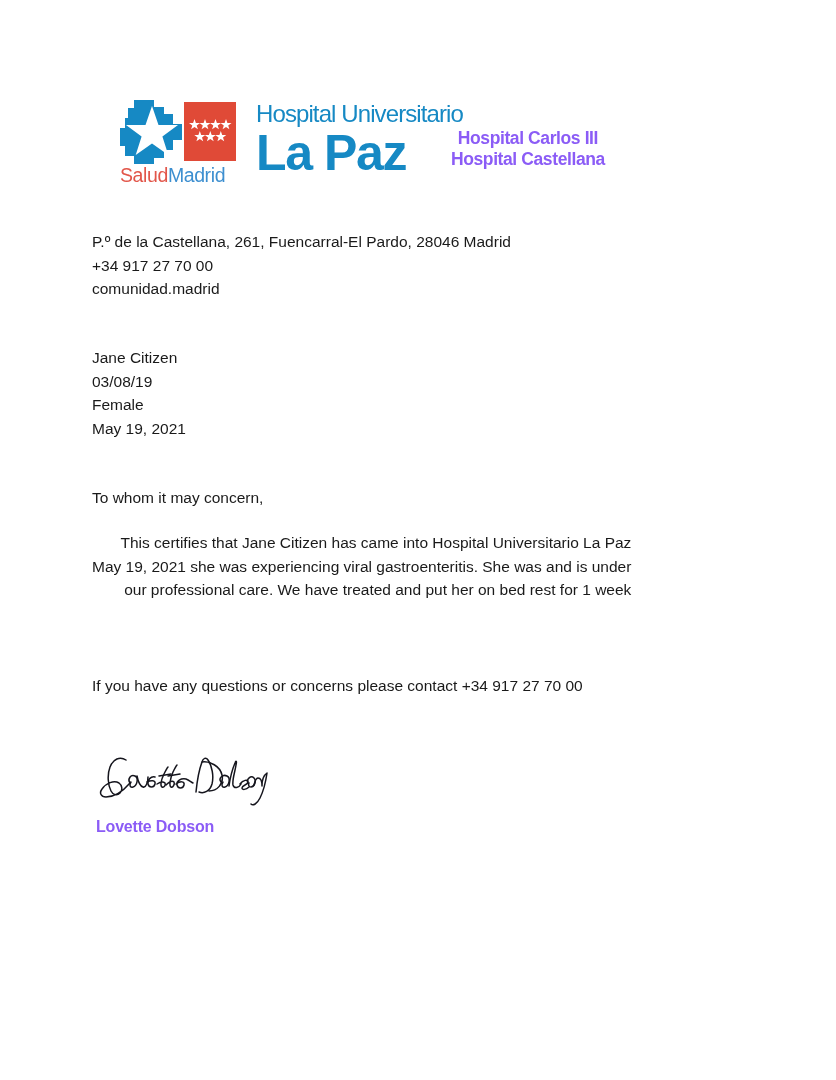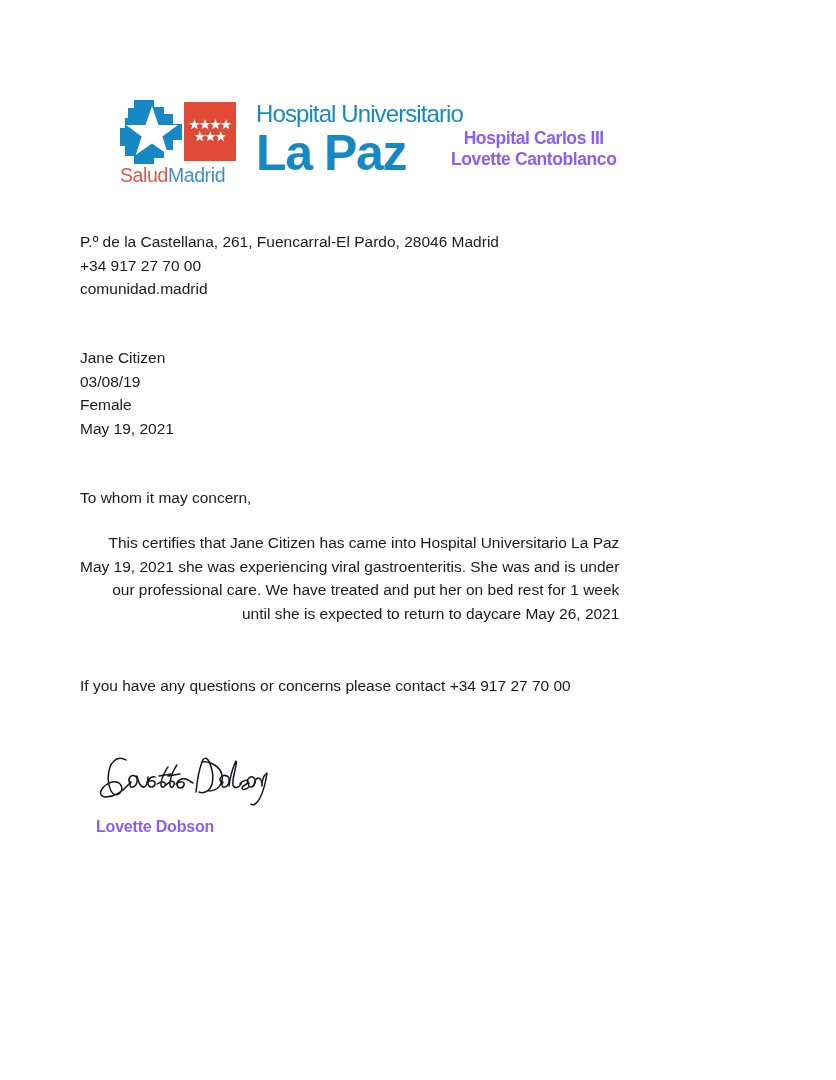--- a/index.html
+++ b/index.html
@@ -99,21 +99,21 @@
     color: #8b5cf6;
     line-height: 1.22;
     letter-spacing: -0.4px;
     text-align: center;
     white-space: nowrap;
   }
 
   
   .block {
     position: absolute;
-    left: 80px;
+    left: 92px;
   }
   .block div {
     font-size: 15.5px;
     line-height: 23.5px;
     color: #1a1a1a;
     white-space: nowrap;
   }
   .addr-block  { top: 230px; }
   .party-block { top: 346px; }
   .salutation  { top: 486px; }
@@ -173,21 +173,21 @@
 
       <div class="logo-wordmark"><span class="wm-salud">Salud</span><span class="wm-madrid">Madrid</span></div>
     </div>
 
     <div class="logo-text-block">
       <div class="brand-line1">Hospital Universitario</div>
       <div class="brand-row2">
         <div class="brand-line2">La Paz</div>
         <div class="brand-sub">
           <div>Hospital Carlos III</div>
-          <div>Lovette Cantoblanco</div>
+          <div>Hospital Castellana</div>
         </div>
       </div>
     </div>
   </div>
 
   <div class="block addr-block">
     <div>P.º de la Castellana, 261, Fuencarral-El Pardo, 28046 Madrid</div>
     <div>+34 917 27 70 00</div>
     <div>comunidad.madrid</div>
   </div>
@@ -200,21 +200,20 @@
   </div>
 
   <div class="block salutation">
     <div>To whom it may concern,</div>
   </div>
 
   <div class="block body-block">
     <div>This certifies that Jane Citizen has came into Hospital Universitario La Paz</div>
     <div>May 19, 2021 she was experiencing viral gastroenteritis. She was and is under</div>
     <div>our professional care. We have treated and put her on bed rest for 1 week</div>
-    <div>until she is expected to return to daycare May 26, 2021</div>
   </div>
 
   <div class="block contact-block">
     <div>If you have any questions or concerns please contact +34 917 27 70 00</div>
   </div>
 
   <div class="sign-area">
     <svg class="sign-svg" viewBox="0 0 172 58">
       <g fill="none" stroke="#15151d" stroke-width="1.5" stroke-linecap="round" stroke-linejoin="round">
 

